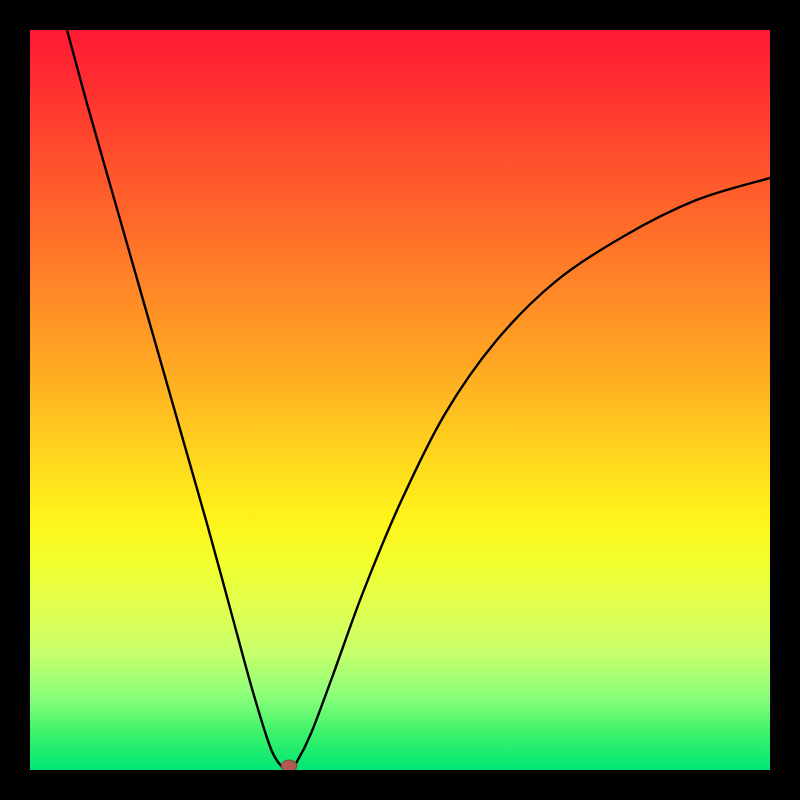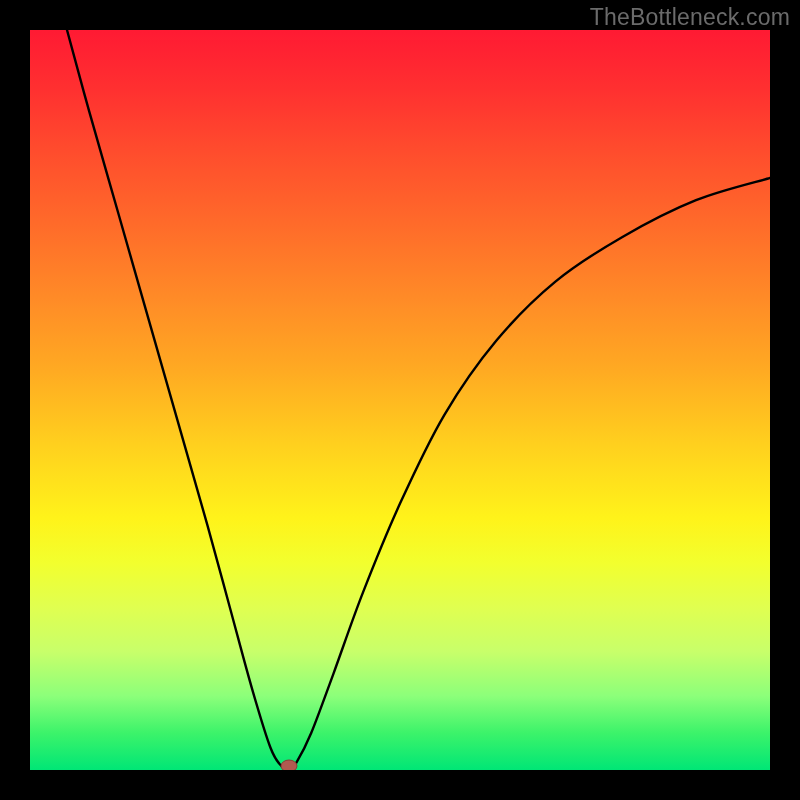--- a/index.html
+++ b/index.html
@@ -63,21 +63,20 @@
   .marker {
     fill: #b05a50;
     stroke: #8a3d35;
     stroke-width: 1;
   }
 </style>
 </head>
 <body>
 
 <div class="frame">
-  <div class="watermark">TheBottleneck.com</div>
   <div class="plot">
     <svg class="curve" viewBox="0 0 740 740" preserveAspectRatio="none">
       <path id="left-path" fill="none" stroke="#000" stroke-width="2.4" stroke-linecap="round" stroke-linejoin="round" d="M 37,0 C 40.7,13.566666666666663 50.56666666666667,50.56666666666665 59.2,81.39999999999998 C 67.83333333333334,112.2333333333333 78.93333333333334,150.46666666666667 88.8,185 C 98.66666666666666,219.53333333333333 108.53333333333333,254.0666666666667 118.4,288.6 C 128.26666666666668,323.1333333333334 138.13333333333333,357.66666666666674 148,392.20000000000005 C 157.86666666666667,426.73333333333335 168.96666666666667,464.96666666666664 177.6,495.79999999999995 C 186.23333333333332,526.6333333333333 192.4,550.0666666666667 199.8,577.2 C 207.20000000000002,604.3333333333334 215.21666666666667,635.1666666666667 222,658.6 C 228.78333333333333,682.0333333333333 235.56666666666666,704.8499999999999 240.5,717.8 C 245.43333333333334,730.75 248.51666666666668,732.5999999999999 251.60000000000002,736.3 C 254.68333333333337,740 257.76666666666665,739.3833333333333 259,740"></path>
       <path id="right-path" fill="none" stroke="#000" stroke-width="2.4" stroke-linecap="round" stroke-linejoin="round" d="M 259,740 C 260.23333333333335,738.7666666666667 262.7,738.7666666666667 266.4,732.6 C 270.09999999999997,726.4333333333334 275.0333333333333,717.8 281.2,703 C 287.3666666666667,688.2 294.76666666666665,667.2333333333333 303.4,643.8 C 312.0333333333333,620.3666666666666 321.9,590.7666666666667 333,562.4 C 344.1,534.0333333333333 356.43333333333334,503.20000000000005 370,473.6 C 383.56666666666666,444 398.3666666666667,411.93333333333334 414.40000000000003,384.8 C 430.4333333333334,357.6666666666667 447.7,333 466.2,310.8 C 484.7,288.6 504.4333333333333,268.8666666666666 525.4,251.59999999999997 C 546.3666666666667,234.33333333333331 568.5666666666666,220.7666666666667 592,207.20000000000005 C 615.4333333333334,193.63333333333338 641.3333333333334,180.0666666666666 666,170.19999999999993 C 690.6666666666666,160.33333333333326 727.6666666666666,151.7 740,148"></path>
       <ellipse id="marker" class="marker" rx="8" ry="6" cx="259" cy="736"></ellipse>
     </svg>
   </div>
 </div>
 
 </body></html>

